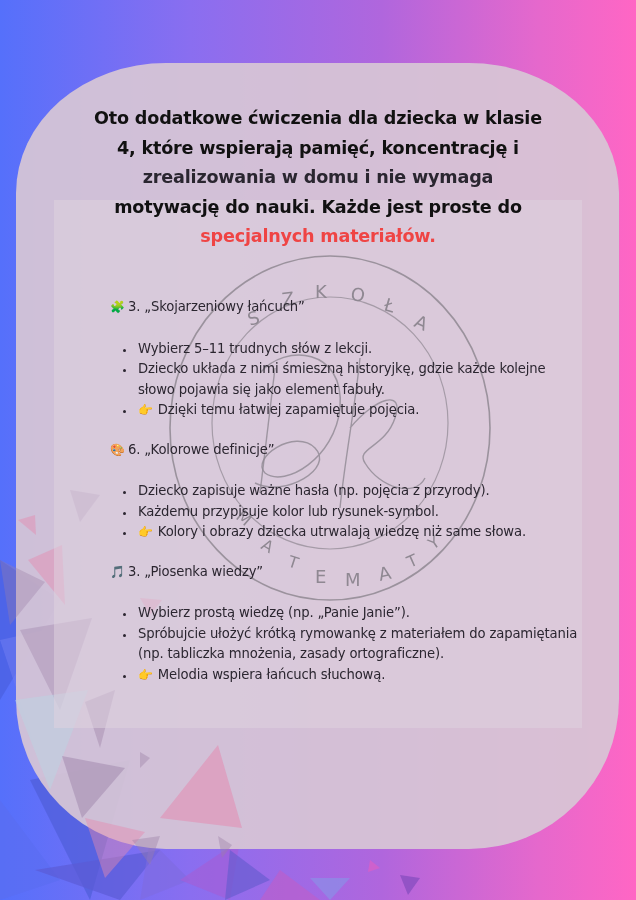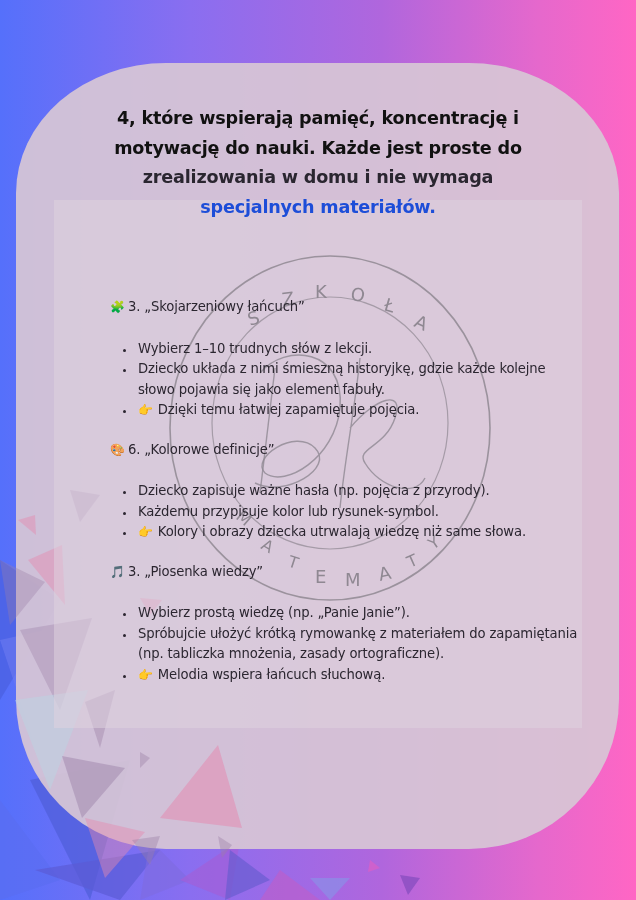--- a/index.html
+++ b/index.html
@@ -92,35 +92,36 @@
   <text x="180" y="338" font-family="DejaVu Sans, sans-serif" font-size="18" fill="#8f8892">M</text>
   <text x="215" y="333" font-family="DejaVu Sans, sans-serif" font-size="18" fill="#8f8892" transform="rotate(-12 215 333)">A</text>
   <text x="245" y="320" font-family="DejaVu Sans, sans-serif" font-size="16" fill="#8f8892" transform="rotate(-24 245 320)">T</text>
   <text x="268" y="302" font-family="DejaVu Sans, sans-serif" font-size="16" fill="#8f8892" transform="rotate(-34 268 302)">Y</text>
   <path d="M95,125 C120,95 180,100 175,160 C170,210 120,240 100,225 C85,210 130,180 150,200 C170,220 120,250 90,235" fill="none" stroke="#8f8892" stroke-width="1.5" opacity="0.8"></path>
   <path d="M110,120 L95,245" fill="none" stroke="#8f8892" stroke-width="1.4" opacity="0.8"></path>
   <path d="M195,110 C190,160 180,210 175,260 M185,180 C210,150 240,140 230,170 C220,200 190,200 200,215 C215,240 250,250 260,230" fill="none" stroke="#8f8892" stroke-width="1.4" opacity="0.8"></path>
 </svg>
 
 <div class="intro">
+  <div>Oto dodatkowe ćwiczenia dla dziecka w klasie</div>
   <div>4, które wspierają pamięć, koncentrację i</div>
+  <div style="color:#2a2630">zrealizowania w domu i nie wymaga</div>
   <div>motywację do nauki. Każde jest proste do</div>
-  <div style="color:#2a2630">zrealizowania w domu i nie wymaga</div>
-  <div style="color:#1d4ed8">specjalnych materiałów.</div>
+  <div style="color:#ef4444">specjalnych materiałów.</div>
 </div>
 
 <div class="content">
 
   <div class="section">
     <p class="section-title">
       <span class="emoji">🧩</span>
       <span>3. „Skojarzeniowy łańcuch”</span>
     </p>
     <ul>
-      <li>Wybierz 1–10 trudnych słów z lekcji.</li>
+      <li>Wybierz 5–11 trudnych słów z lekcji.</li>
       <li>Dziecko układa z nimi śmieszną historyjkę, gdzie każde kolejne słowo pojawia się jako element fabuły.</li>
       <li><span class="tip-icon">👉</span><span>Dzięki temu łatwiej zapamiętuje pojęcia.</span></li>
     </ul>
   </div>
 
   <div class="section">
     <p class="section-title">
       <span class="emoji">🎨</span>
       <span>6. „Kolorowe definicje”</span>
     </p>

